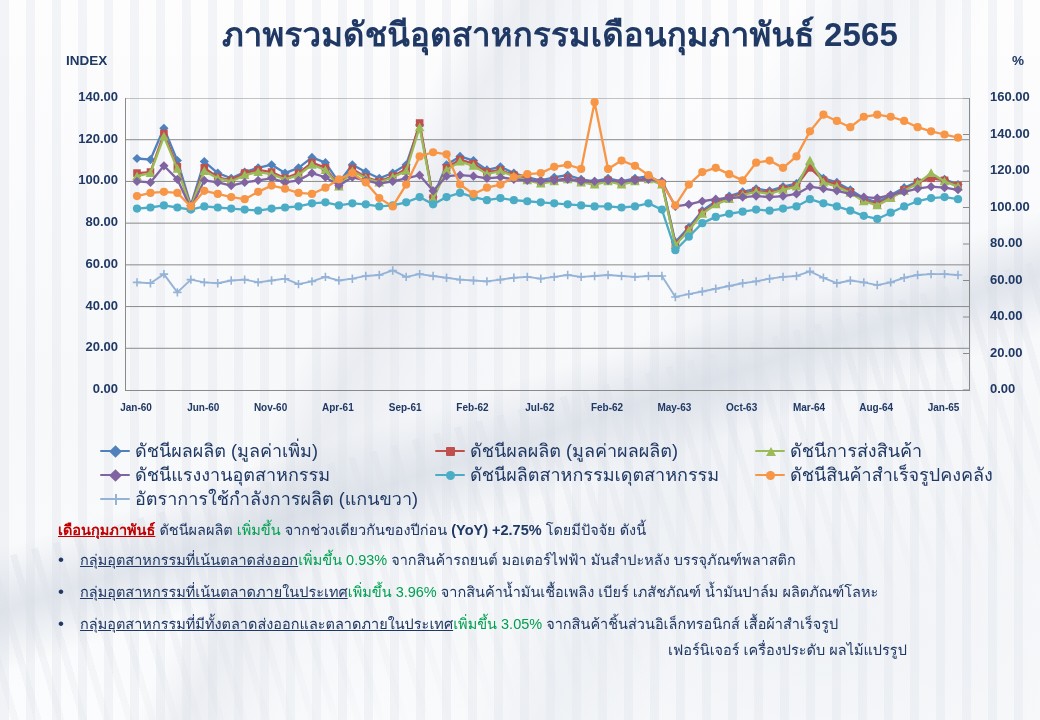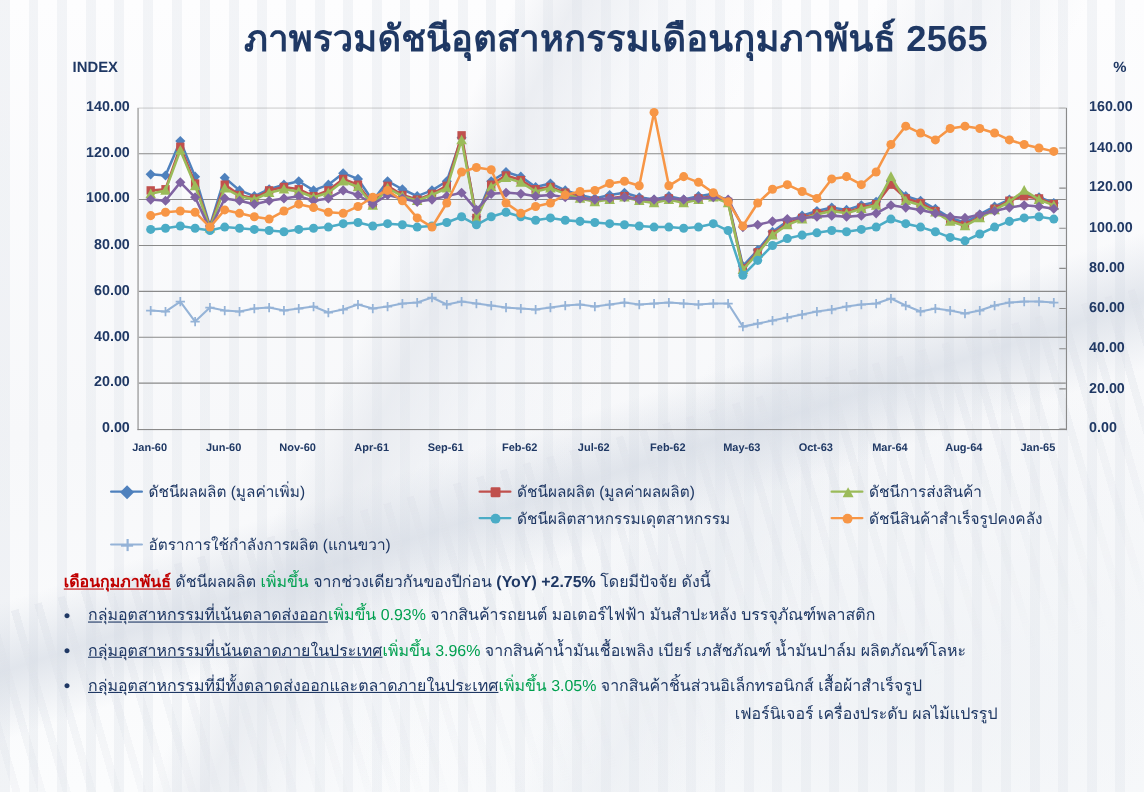--- a/index.html
+++ b/index.html
@@ -67,21 +67,21 @@
   
   #x-labels{position:absolute;left:0;top:312px;width:1040px;height:24px;}
   .xtick{
     position:absolute;font-size:10px;font-weight:bold;color:#1F3864;
     transform:translateX(-50%);white-space:nowrap;
   }
 
   
   #legend{position:absolute;left:0;top:436px;width:1040px;height:72px;}
   .leg-item{position:absolute;display:flex;align-items:center;gap:5px;
-            font-size:14px;color:#1F3864;white-space:nowrap;}
+            font-size:18px;color:#1F3864;white-space:nowrap;}
   .leg-swatch{position:relative;width:30px;height:12px;flex:0 0 30px;}
   .leg-swatch i{
     position:absolute;left:0;top:5px;width:30px;height:2.4px;border-radius:1px;display:block;
   }
   .leg-swatch b{
     position:absolute;left:11px;top:2px;width:9px;height:9px;display:block;
   }
   .mk-diamond{transform:rotate(45deg);}
   .mk-square{border-radius:1px;}
   .mk-circle{border-radius:50%;}
@@ -661,20 +661,27 @@
         </span>
         <span>ดัชนีผลผลิต (มูลค่าผลผลิต)</span>
       </div>
       <div class="leg-item" style="left: 715px; top: 0px;">
         <span class="leg-swatch" style="color: rgb(155, 187, 89);">
           <i style="background: rgb(155, 187, 89);"></i>
           <b class="mk-tri" style="border-bottom: 9px solid rgb(155, 187, 89); top: 2px;"></b>
         </span>
         <span>ดัชนีการส่งสินค้า</span>
       </div>
+      <div class="leg-item" style="left: 60px; top: 24px;">
+        <span class="leg-swatch" style="color: rgb(128, 100, 162);">
+          <i style="background: rgb(128, 100, 162);"></i>
+          <b class="mk-diamond" style="background: rgb(128, 100, 162);"></b>
+        </span>
+        <span>ดัชนีแรงงานอุตสาหกรรม</span>
+      </div>
       <div class="leg-item" style="left: 395px; top: 24px;">
         <span class="leg-swatch" style="color: rgb(75, 172, 198);">
           <i style="background: rgb(75, 172, 198);"></i>
           <b class="mk-circle" style="background: rgb(75, 172, 198);"></b>
         </span>
         <span>ดัชนีผลิตสาหกรรมเดุตสาหกรรม</span>
       </div>
       <div class="leg-item" style="left: 715px; top: 24px;">
         <span class="leg-swatch" style="color: rgb(247, 150, 70);">
           <i style="background: rgb(247, 150, 70);"></i>

